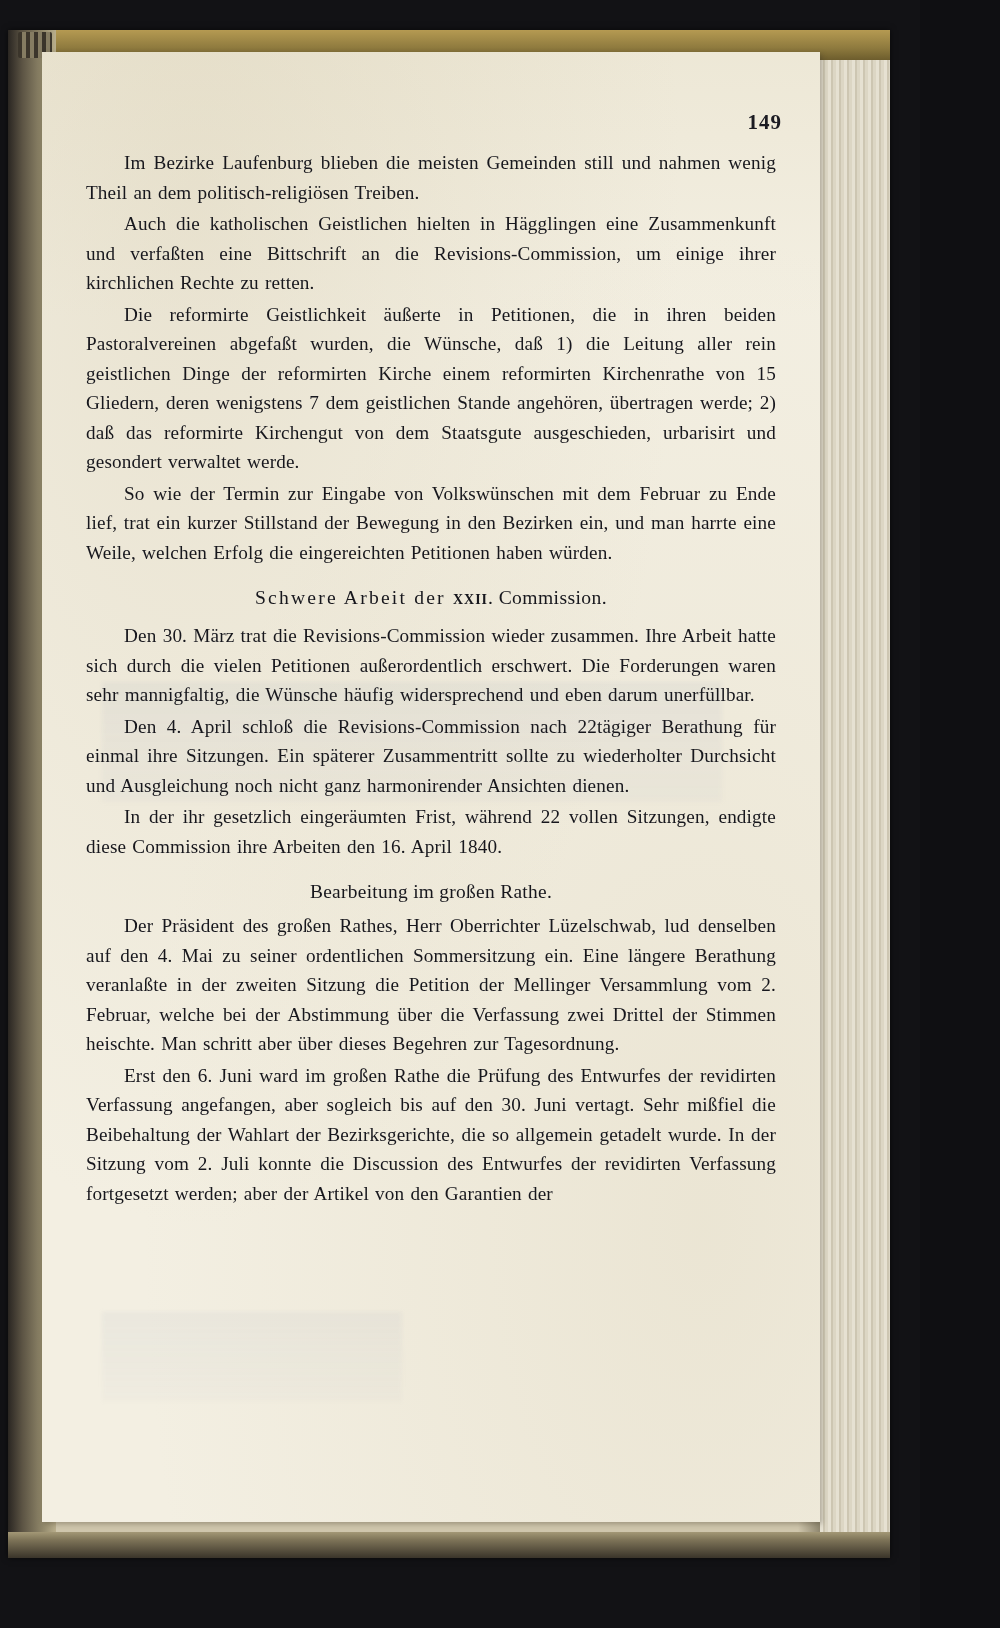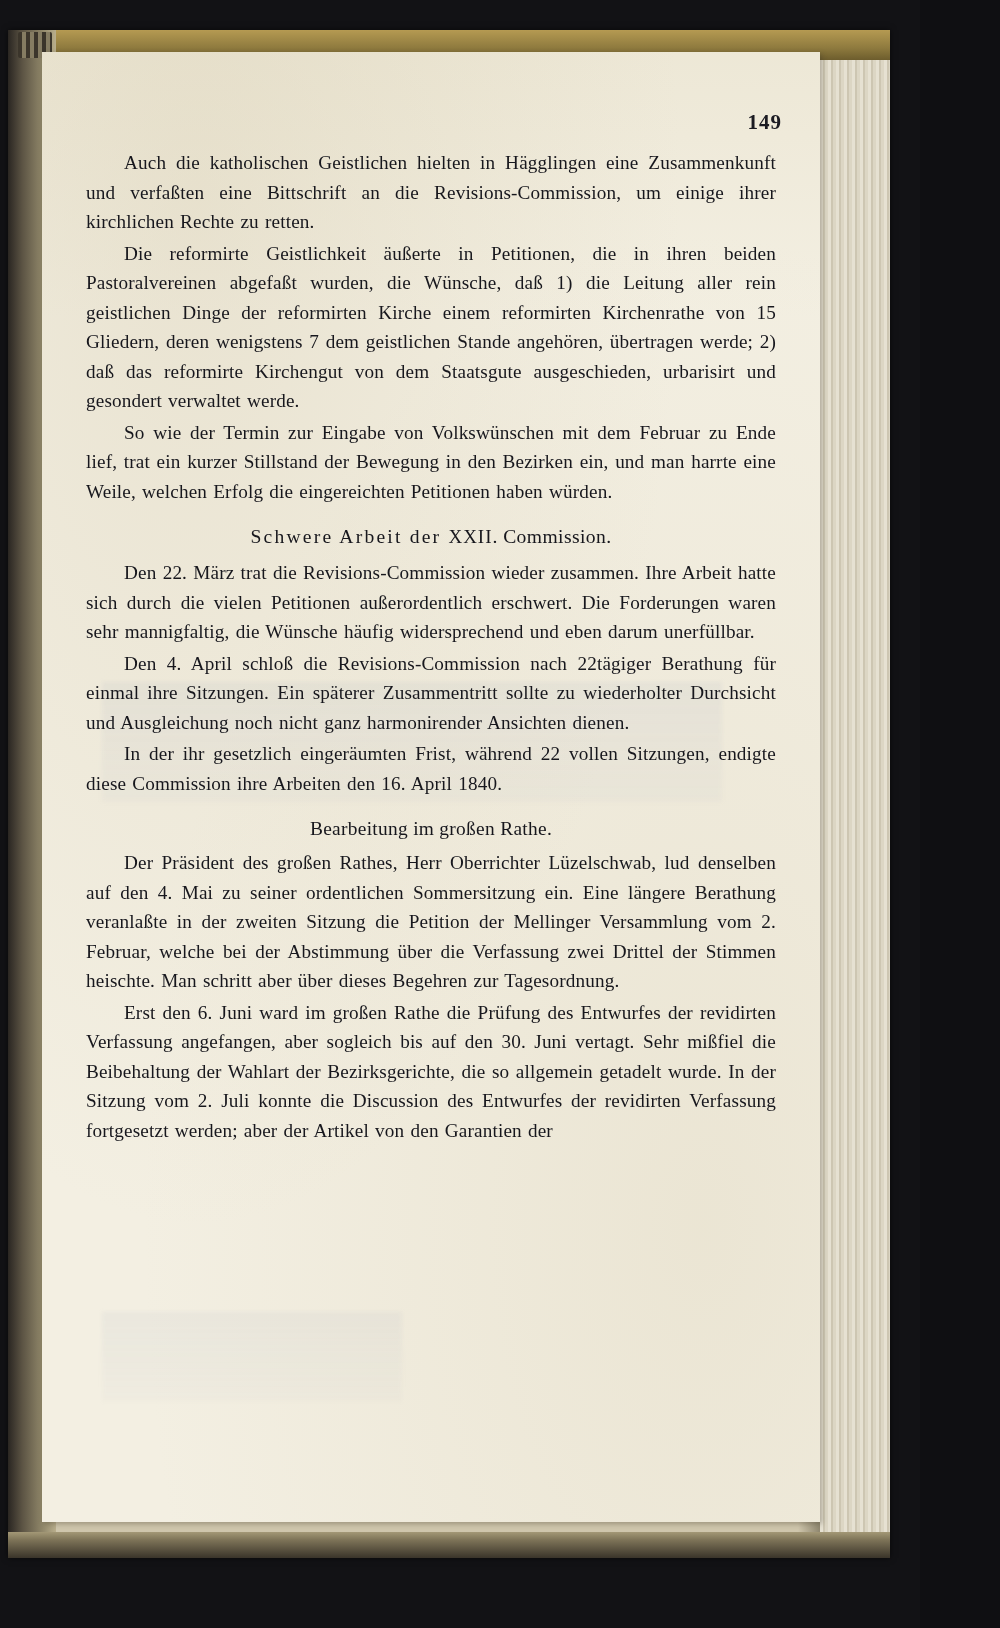--- a/index.html
+++ b/index.html
@@ -159,22 +159,22 @@
 
   h2.section {
     margin: 16px 0 6px 0;
     font-size: 19.6px;
     line-height: 30px;
     text-align: center;
     font-weight: normal;
     letter-spacing: 0.4px;
   }
   h2.section .rom {
-    font-weight: normal;
-    font-size: 19px;
+    font-weight: bold;
+    font-size: 14px;
     letter-spacing: 1px;
   }
   h2.subsection {
     margin: 16px 0 4px 0;
     font-size: 19.4px;
     line-height: 30px;
     text-align: center;
     font-weight: normal;
     letter-spacing: 0.3px;
   }
@@ -196,29 +196,30 @@
     <div class="bottom-edge"></div>
 
     <div class="leaf">
       <div class="leaf-grain"></div>
       <div class="bleed-ghost"></div>
       <div class="bleed-ghost2"></div>
 
       <div class="folio">149</div>
 
       <div class="textcol">
+        <p class="para">Im Bezirke Laufenburg blieben die meisten Gemeinden still und nahmen wenig Theil an dem politisch-religiösen Treiben.</p>
         <p class="para">Auch die katholischen Geistlichen hielten in Hägglingen eine Zusammenkunft und verfaßten eine Bittschrift an die Revisions-Commission, um einige ihrer kirchlichen Rechte zu retten.</p>
         <p class="para">Die reformirte Geistlichkeit äußerte in Petitionen, die in ihren beiden Pastoralvereinen abgefaßt wurden, die Wünsche, daß 1) die Leitung aller rein geistlichen Dinge der reformirten Kirche einem reformirten Kirchenrathe von 15 Gliedern, deren wenigstens 7 dem geistlichen Stande angehören, übertragen werde; 2) daß das reformirte Kirchengut von dem Staatsgute ausgeschieden, urbarisirt und gesondert verwaltet werde.</p>
         <p class="para">So wie der Termin zur Eingabe von Volkswünschen mit dem Februar zu Ende lief, trat ein kurzer Stillstand der Bewegung in den Bezirken ein, und man harrte eine Weile, welchen Erfolg die eingereichten Petitionen haben würden.</p>
 
         <h2 class="section">
           <span class="spaced">Schwere Arbeit der </span><span class="rom">XXII</span><span>. Commission.</span>
         </h2>
 
-        <p class="para">Den 22. März trat die Revisions-Commission wieder zusammen. Ihre Arbeit hatte sich durch die vielen Petitionen außerordentlich erschwert. Die Forderungen waren sehr mannigfaltig, die Wünsche häufig widersprechend und eben darum unerfüllbar.</p>
+        <p class="para">Den 30. März trat die Revisions-Commission wieder zusammen. Ihre Arbeit hatte sich durch die vielen Petitionen außerordentlich erschwert. Die Forderungen waren sehr mannigfaltig, die Wünsche häufig widersprechend und eben darum unerfüllbar.</p>
         <p class="para">Den 4. April schloß die Revisions-Commission nach 22tägiger Berathung für einmal ihre Sitzungen. Ein späterer Zusammentritt sollte zu wiederholter Durchsicht und Ausgleichung noch nicht ganz harmonirender Ansichten dienen.</p>
         <p class="para">In der ihr gesetzlich eingeräumten Frist, während 22 vollen Sitzungen, endigte diese Commission ihre Arbeiten den 16. April 1840.</p>
 
         <h2 class="subsection">Bearbeitung im großen Rathe.</h2>
 
         <p class="para">Der Präsident des großen Rathes, Herr Oberrichter Lüzelschwab, lud denselben auf den 4. Mai zu seiner ordentlichen Sommersitzung ein. Eine längere Berathung veranlaßte in der zweiten Sitzung die Petition der Mellinger Versammlung vom 2. Februar, welche bei der Abstimmung über die Verfassung zwei Drittel der Stimmen heischte. Man schritt aber über dieses Begehren zur Tagesordnung.</p>
         <p class="para">Erst den 6. Juni ward im großen Rathe die Prüfung des Entwurfes der revidirten Verfassung angefangen, aber sogleich bis auf den 30. Juni vertagt. Sehr mißfiel die Beibehaltung der Wahlart der Bezirksgerichte, die so allgemein getadelt wurde. In der Sitzung vom 2. Juli konnte die Discussion des Entwurfes der revidirten Verfassung fortgesetzt werden; aber der Artikel von den Garantien der</p>
       </div>
     </div>
   </div>

